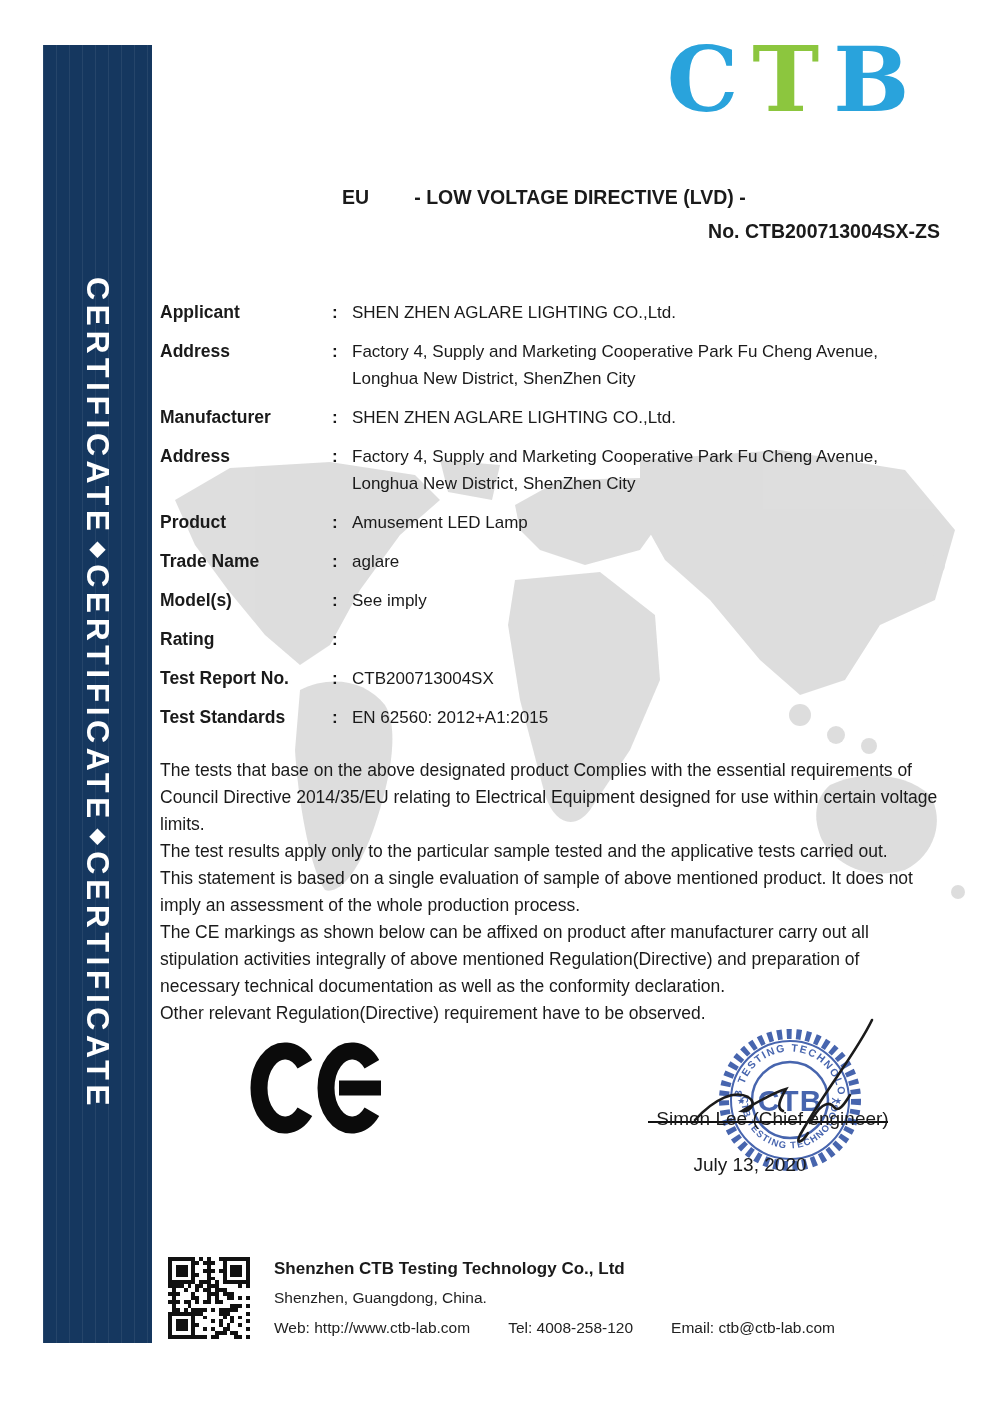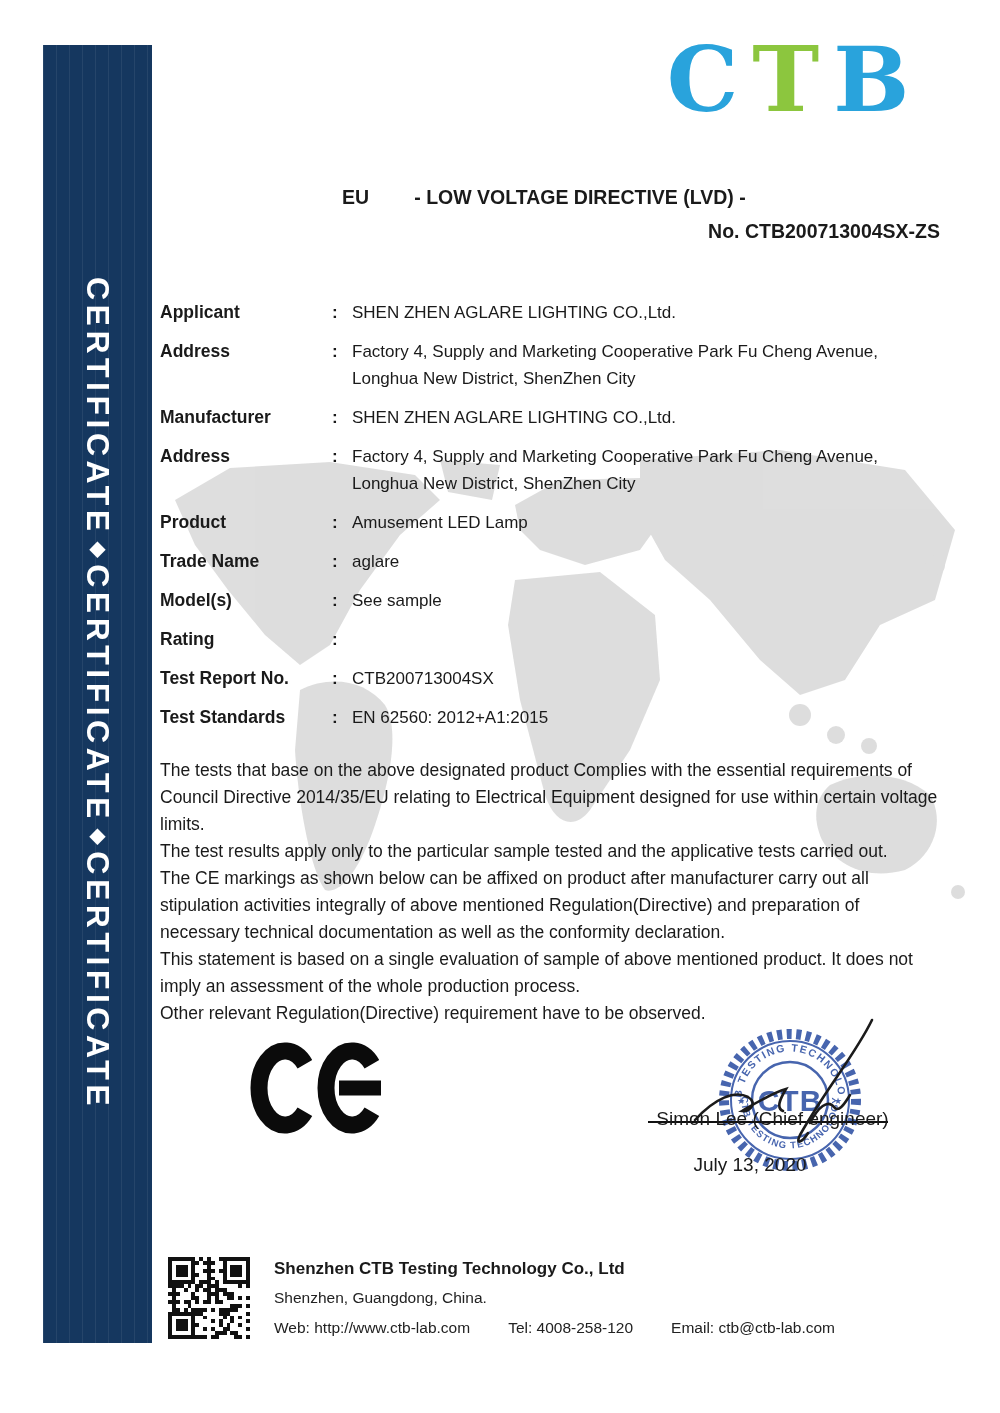--- a/index.html
+++ b/index.html
@@ -126,43 +126,43 @@
       <span class="fvalue">Amusement LED Lamp</span>
   </div>
   <div class="frow">
     <span class="flabel">Trade Name</span>
       <span class="fcolon">:</span>
       <span class="fvalue">aglare</span>
   </div>
   <div class="frow">
     <span class="flabel">Model(s)</span>
       <span class="fcolon">:</span>
-      <span class="fvalue">See sample</span>
+      <span class="fvalue">See imply</span>
   </div>
   <div class="frow">
     <span class="flabel">Rating</span>
       <span class="fcolon">:</span>
   </div>
   <div class="frow">
     <span class="flabel">Test Report No.</span>
       <span class="fcolon">:</span>
       <span class="fvalue">CTB200713004SX</span>
   </div>
   <div class="frow">
     <span class="flabel">Test Standards</span>
       <span class="fcolon">:</span>
       <span class="fvalue">EN 62560: 2012+A1:2015</span>
   </div>
 </div>
 
 <div class="paras">
   <p>The tests that base on the above designated product Complies with the essential requirements of Council Directive 2014/35/EU relating to Electrical Equipment designed for use within certain voltage limits.</p>
   <p>The test results apply only to the particular sample tested and the applicative tests carried out.</p>
+  <p>This statement is based on a single evaluation of sample of above mentioned product. It does not imply an assessment of the whole production process.</p>
   <p>The CE markings as shown below can be affixed on product after manufacturer carry out all stipulation activities integrally of above mentioned Regulation(Directive) and preparation of necessary technical documentation as well as the conformity declaration.</p>
-  <p>This statement is based on a single evaluation of sample of above mentioned product. It does not imply an assessment of the whole production process.</p>
   <p>Other relevant Regulation(Directive) requirement have to be observed.</p>
 </div>
 
 <svg class="ce-mark" width="150" height="110" viewBox="0 0 150 110">
   <g fill="none" stroke="#0b0b0b" stroke-width="17">
     <path d="M 59.9 29.2 A 26 37 0 1 0 59.9 76.8"></path>
     <path d="M 126.9 29.2 A 26 37 0 1 0 126.9 76.8"></path>
   </g>
   <path d="M 94 53 L 136 53" stroke="#0b0b0b" stroke-width="15" fill="none"></path>
 </svg>

